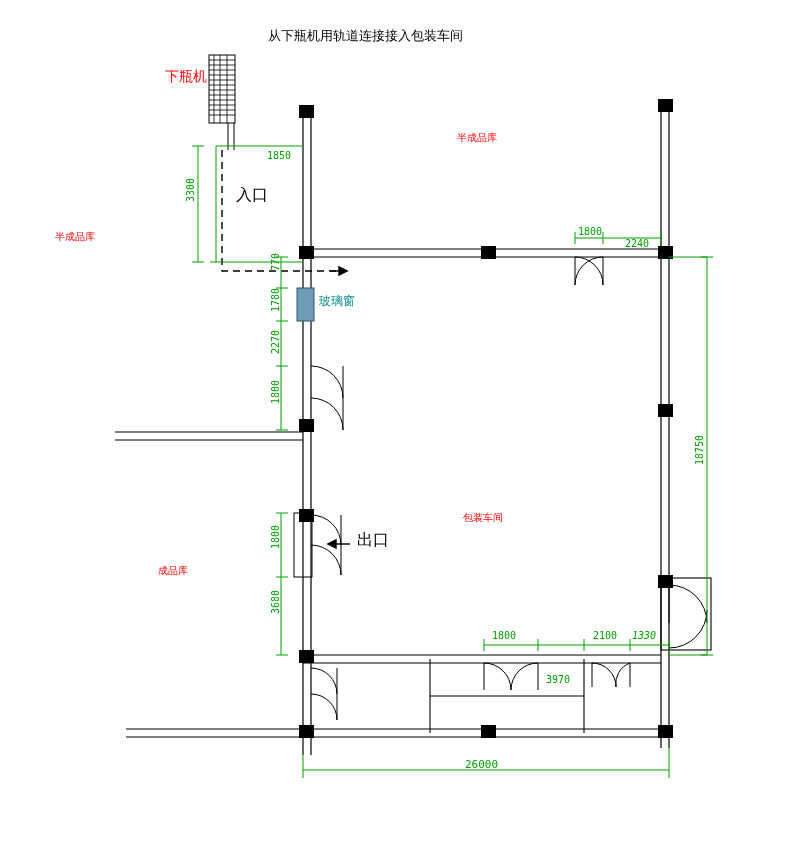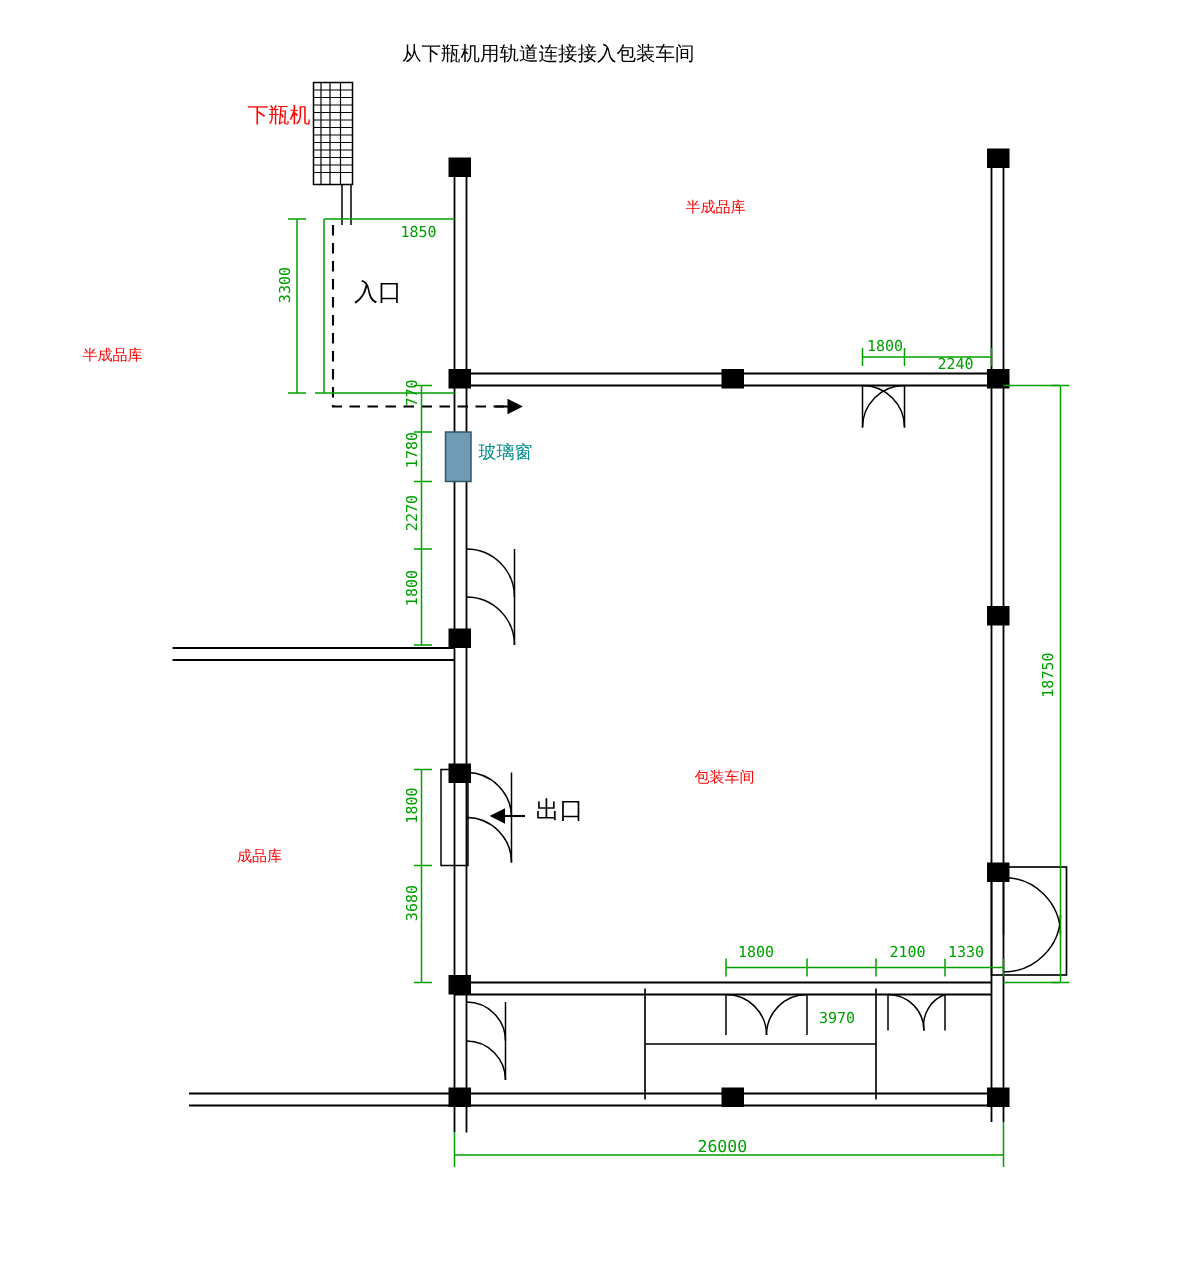--- a/index.html
+++ b/index.html
@@ -262,15 +262,15 @@
 <div class="lbl dim dim-v" style="left:270px; top:590px;">3680</div>
 
 <div class="lbl dim" style="left:578px; top:226px;">1800</div>
 <div class="lbl dim" style="left:625px; top:238px;">2240</div>
 
 <div class="lbl dim dim-v" style="left:694px; top:435px;">18750</div>
 
 <div class="lbl dim" style="left:492px; top:630px;">1800</div>
 <div class="lbl dim" style="left:546px; top:630px;margin-top:44px;">3970</div>
 <div class="lbl dim" style="left:593px; top:630px;">2100</div>
-<div class="lbl dim" style="left:632px; top:630px;">1330</div>
+<div class="lbl dim" style="left:632px; top:630px;font-style:italic;">1330</div>
 
 <div class="lbl dim" style="left:465px; top:758px; font-size:11px;">26000</div>
 
 </body></html>

